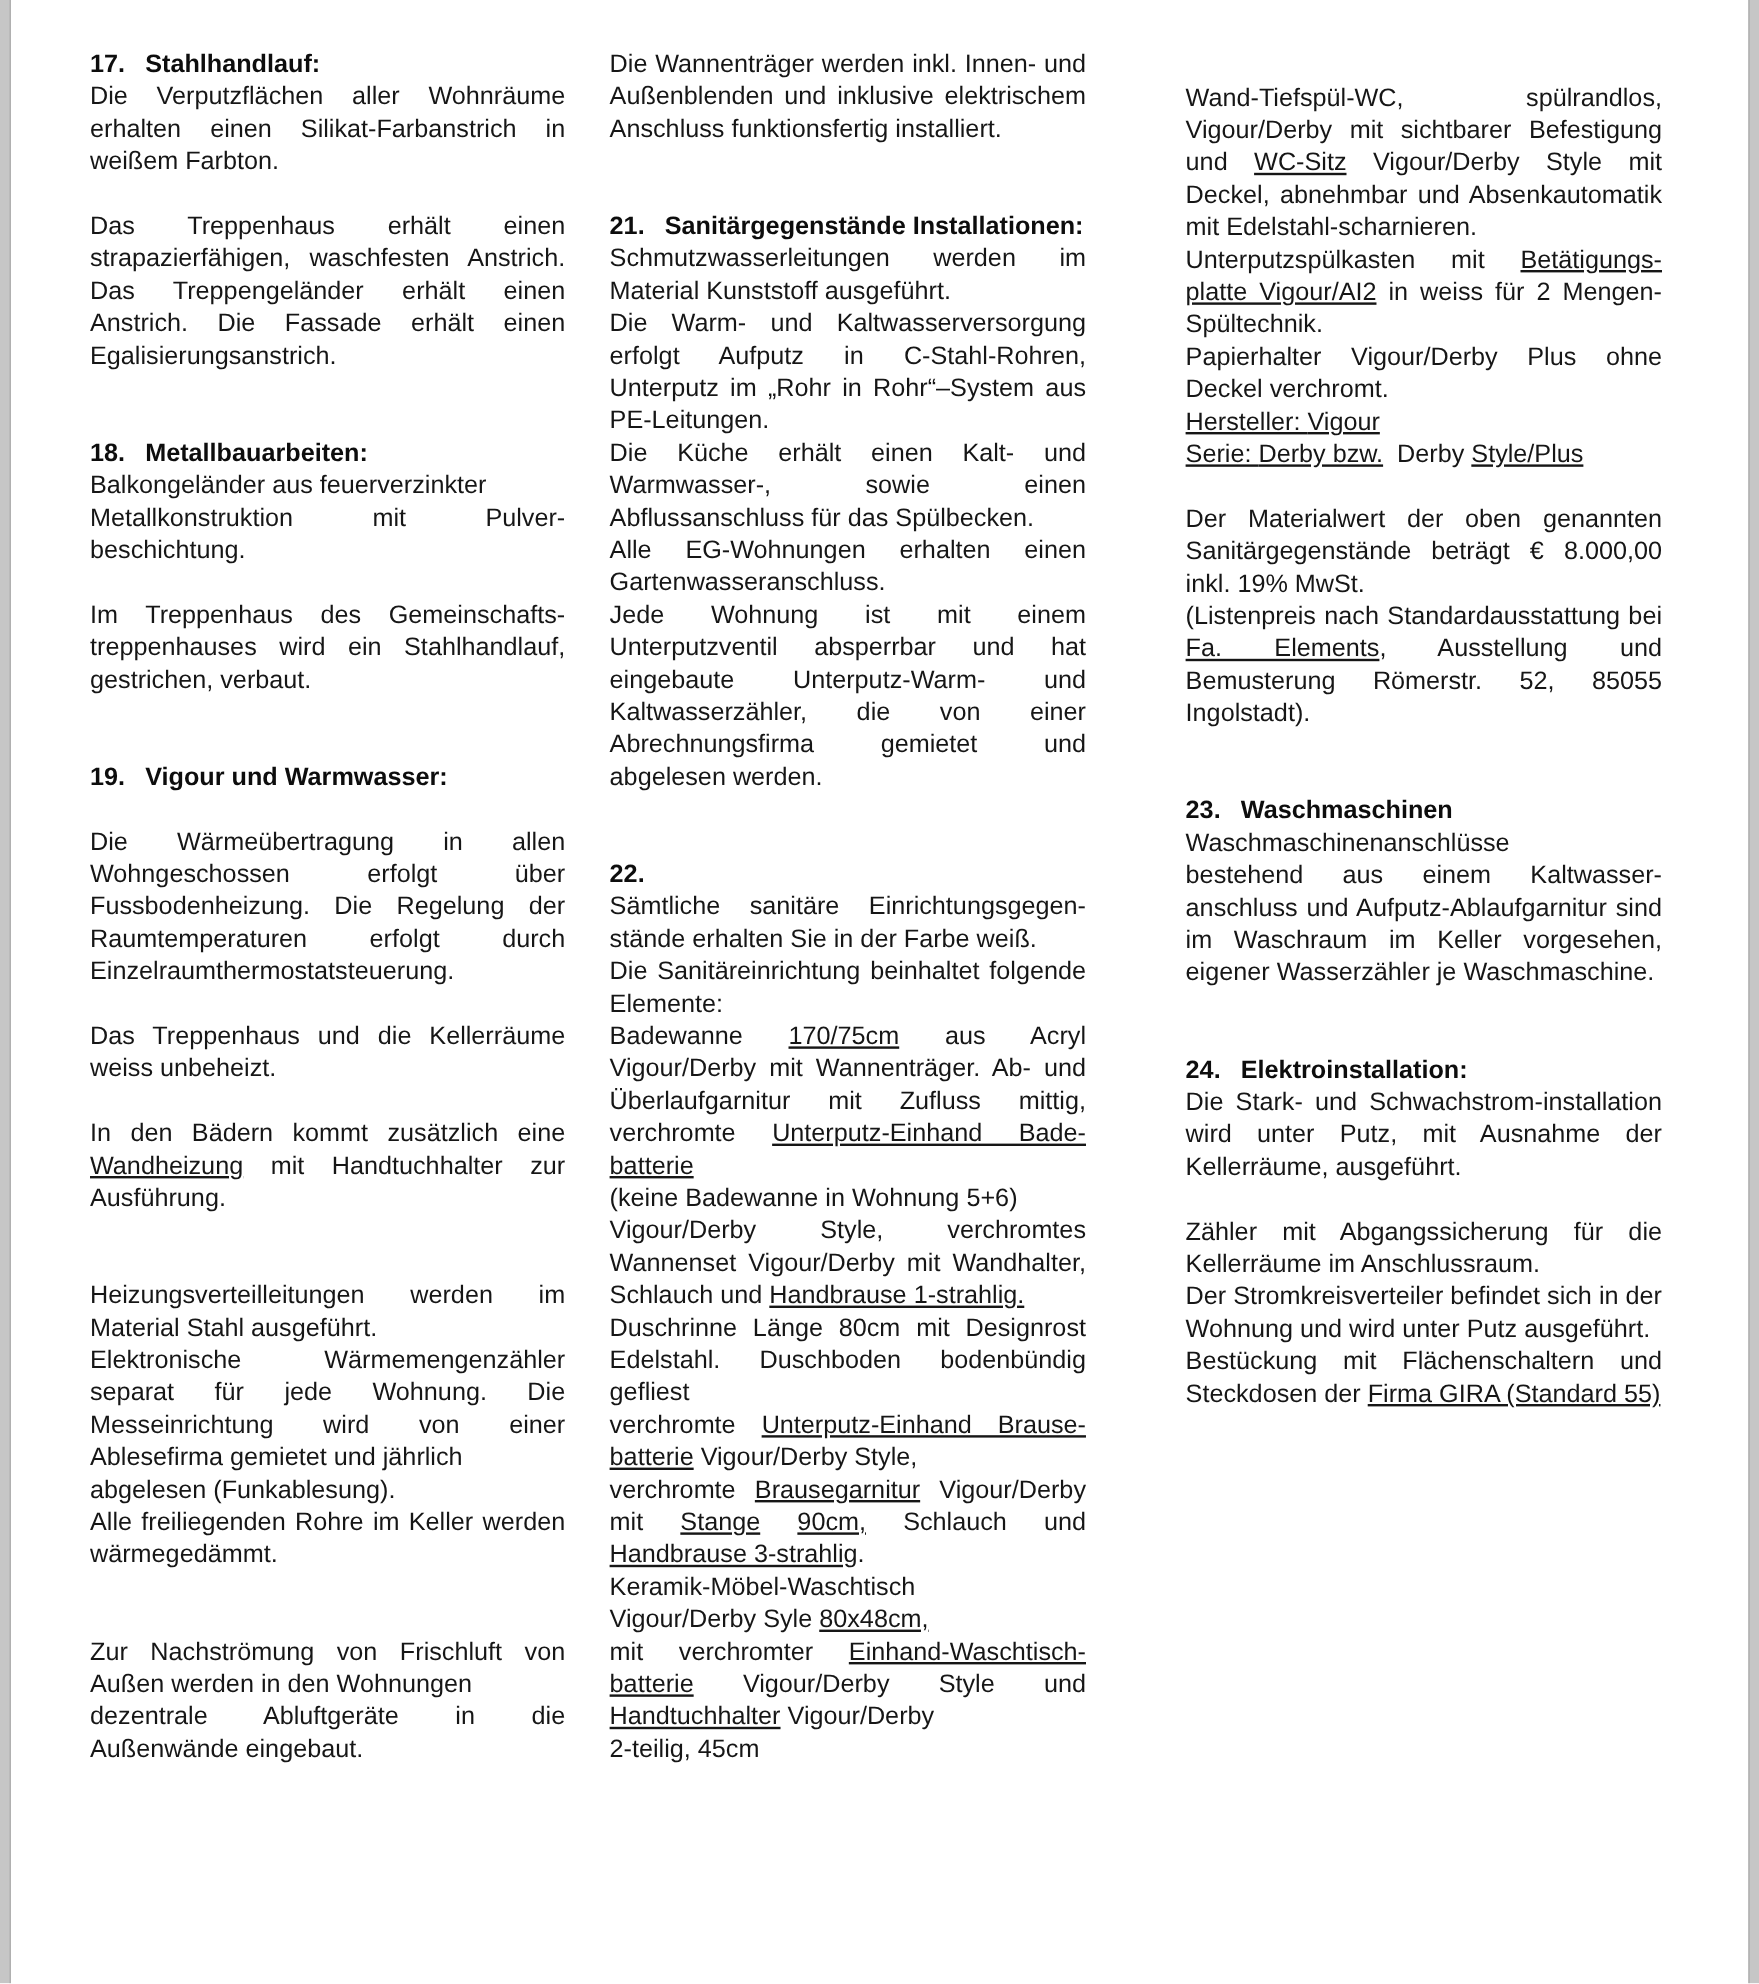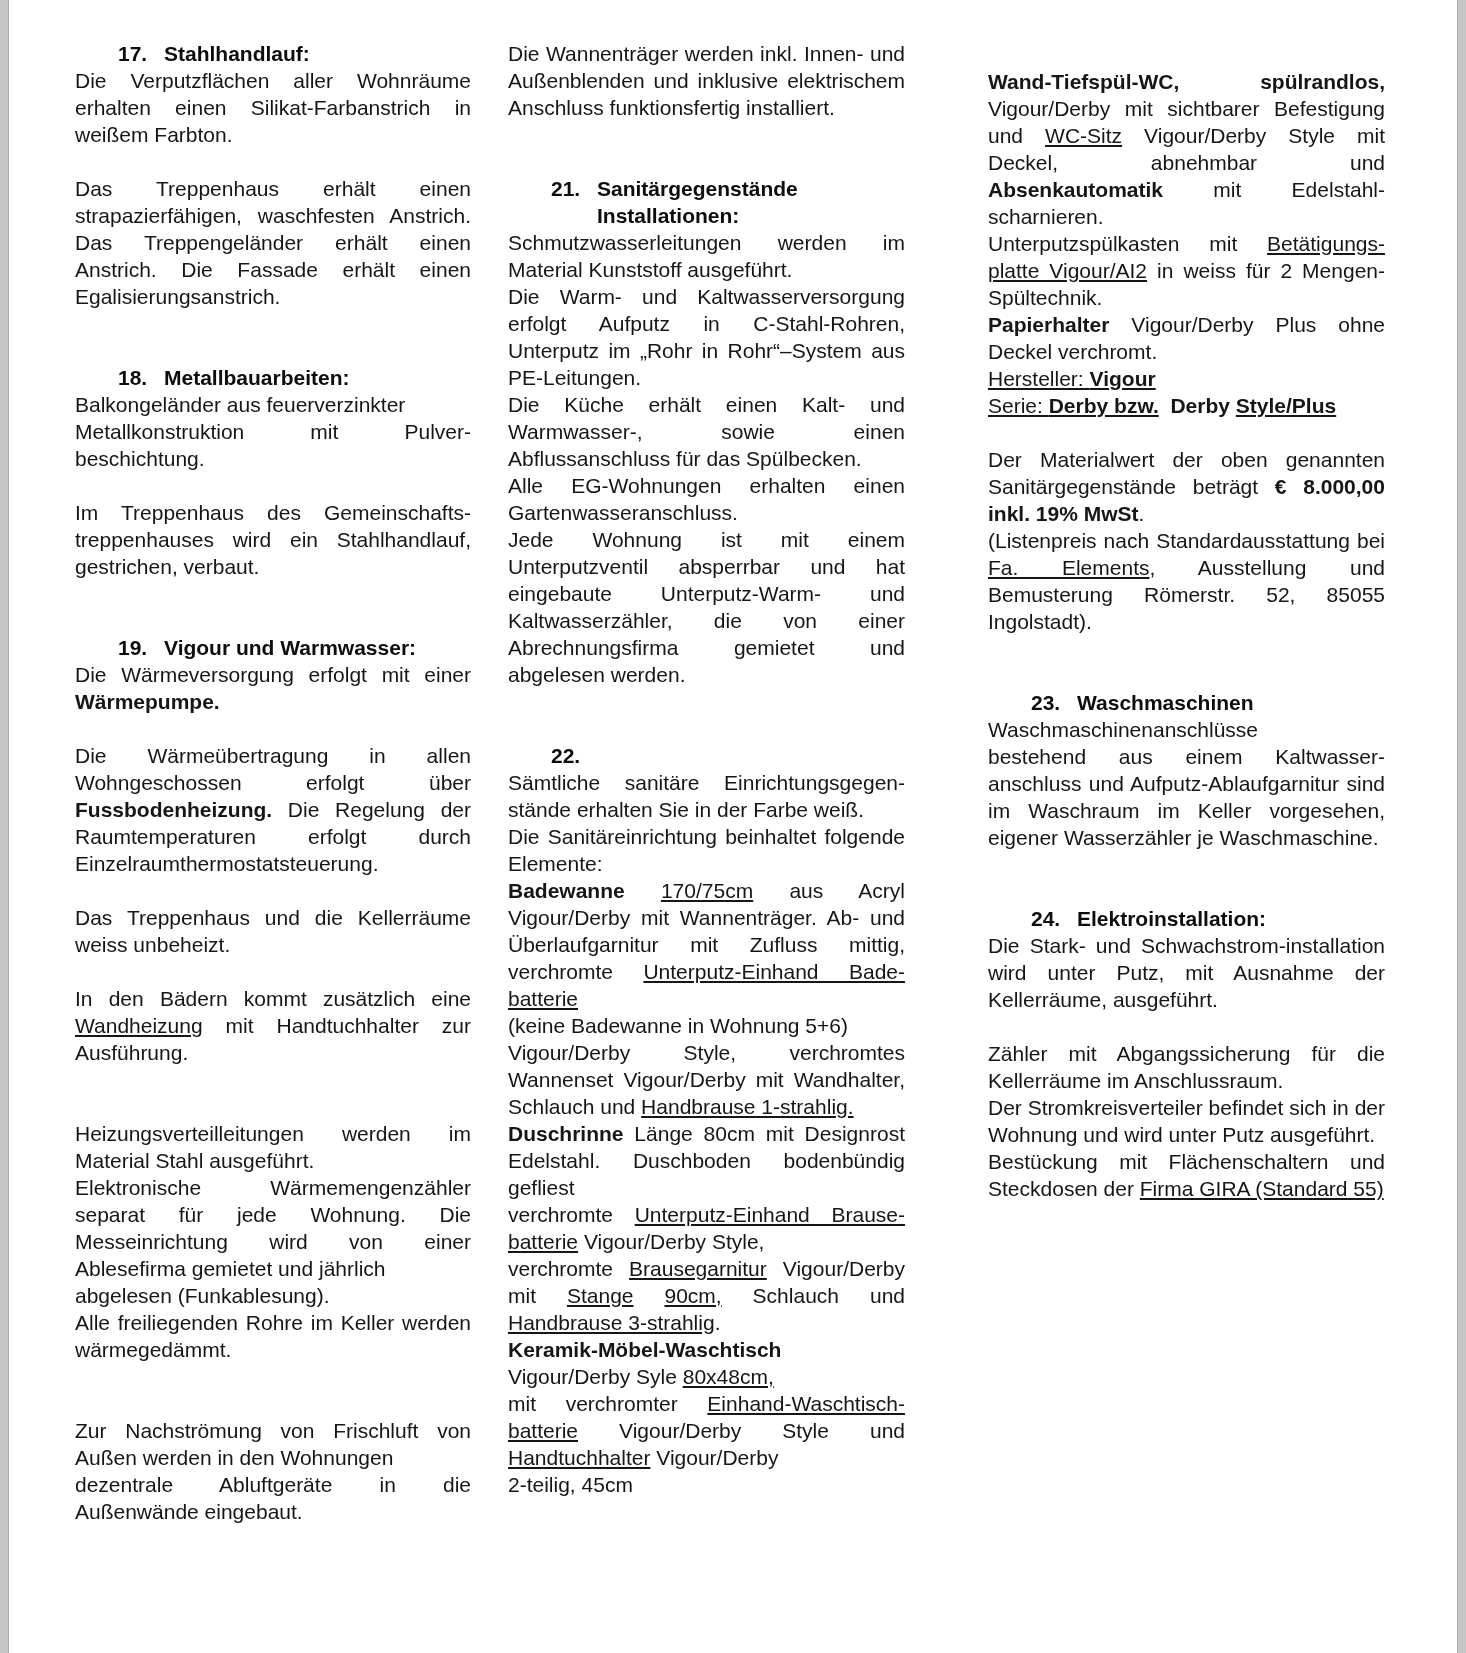--- a/index.html
+++ b/index.html
@@ -15,24 +15,24 @@
     color:#161616;
   }
   .edge{position:absolute;top:0;bottom:0;width:8px;background:#c6c6c6;}
   .edge.left{left:0;border-right:1px solid #a9a9a9;}
   .edge.right{right:0;border-left:1px solid #a9a9a9;}
   .col{position:absolute;}
   .col-1{left:75px;top:40px;width:396px;}
   .col-2{left:508px;top:40px;width:397px;}
   .col-3{left:988px;top:68px;width:397px;}
   .col p{margin:0;text-align:justify;}
-  .heading{display:flex;font-weight:bold;color:#0d0d0d;margin-left:43px;}
+  .heading{display:flex;font-weight:bold;color:#0d0d0d;}
   .hnum{flex:0 0 46px;}
   .htitle{flex:1 1 auto;}
-  .b{font-weight:bold;}
+  .b{font-weight:normal;}
   .u{text-decoration:underline;}
   .gap{width:100%;}
 </style>
 </head>
 <body>
 
 <div class="page">
   <div class="edge left"></div>
   <div class="edge right"></div>
   <div class="col col-1">
@@ -49,21 +49,20 @@
         <span class="htitle">Metallbauarbeiten:</span>
       </div>
       <p><span>Balkongeländer aus feuerverzinkter<br>Metallkonstruktion mit Pulver-beschichtung.</span></p>
       <div class="gap" style="height: 27px;"></div>
       <p><span>Im Treppenhaus des Gemeinschafts-treppenhauses wird ein Stahlhandlauf, gestrichen, verbaut.</span></p>
       <div class="gap" style="height: 54px;"></div>
       <div class="heading">
         <span class="hnum">19.</span>
         <span class="htitle">Vigour und Warmwasser:</span>
       </div>
-      <p><span>Die Wärmeversorgung erfolgt mit einer </span><span class="b">Wärmepumpe.</span></p>
       <div class="gap" style="height: 27px;"></div>
       <p><span>Die Wärmeübertragung in allen Wohngeschossen erfolgt über </span><span class="b">Fussbodenheizung.</span><span> Die Regelung der Raumtemperaturen erfolgt durch Einzelraumthermostatsteuerung.</span></p>
       <div class="gap" style="height: 27px;"></div>
       <p><span>Das Treppenhaus und die Kellerräume weiss unbeheizt.</span></p>
       <div class="gap" style="height: 27px;"></div>
       <p><span>In den Bädern kommt zusätzlich eine </span><span class="u">Wandheizung</span><span> mit Handtuchhalter zur Ausführung.</span></p>
       <div class="gap" style="height: 54px;"></div>
       <p><span>Heizungsverteilleitungen werden im Material Stahl ausgeführt.<br>Elektronische Wärmemengenzähler separat für jede Wohnung. Die Messeinrichtung wird von einer Ablesefirma gemietet und jährlich<br>abgelesen (Funkablesung).<br>Alle freiliegenden Rohre im Keller werden wärmegedämmt.</span></p>
       <div class="gap" style="height: 54px;"></div>
       <p><span>Zur Nachströmung von Frischluft von Außen werden in den Wohnungen<br>dezentrale Abluftgeräte in die Außenwände eingebaut.</span></p>

